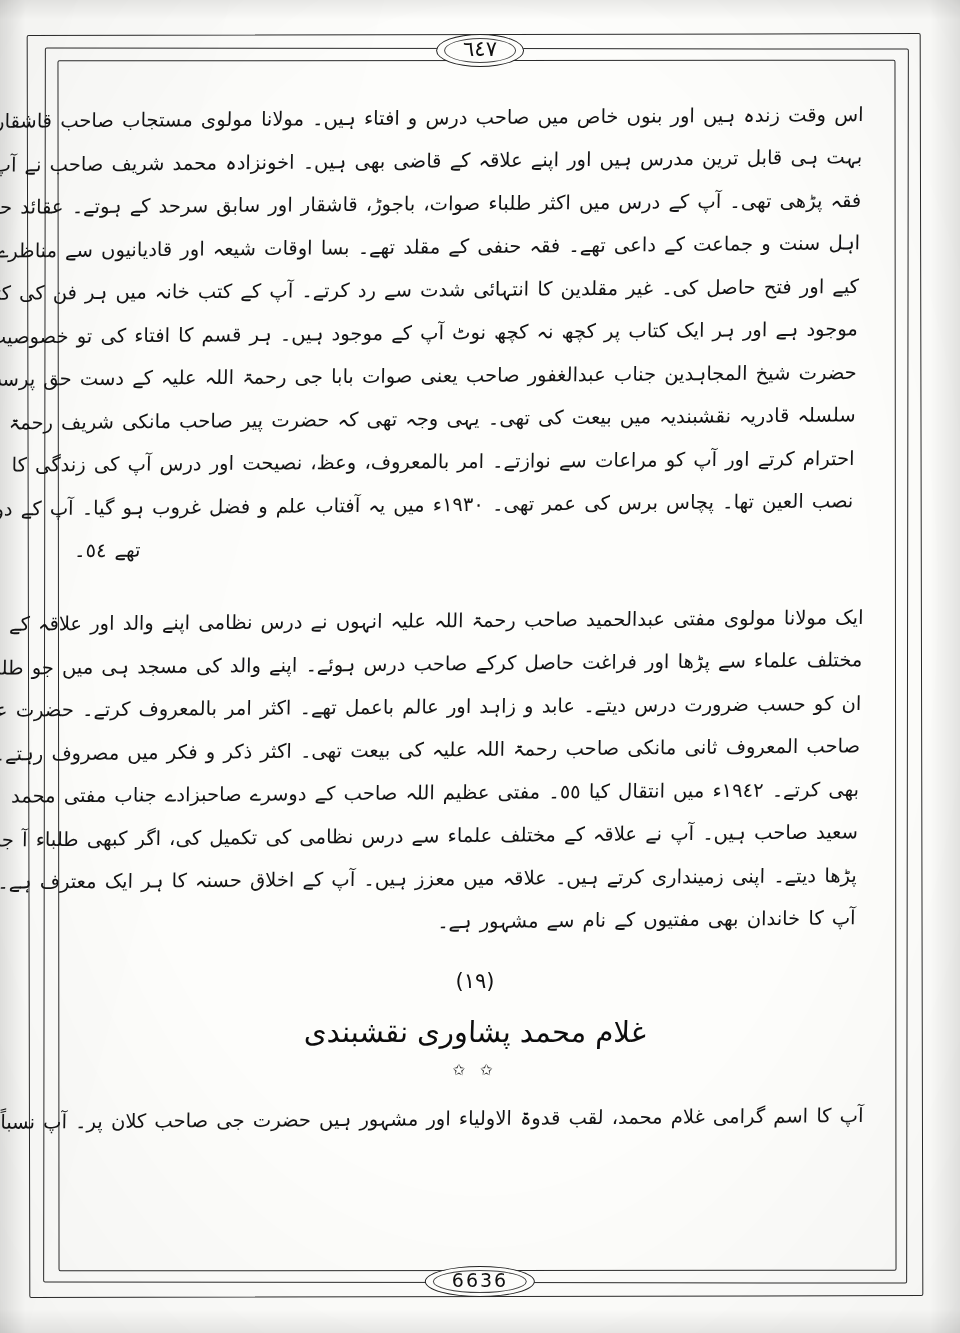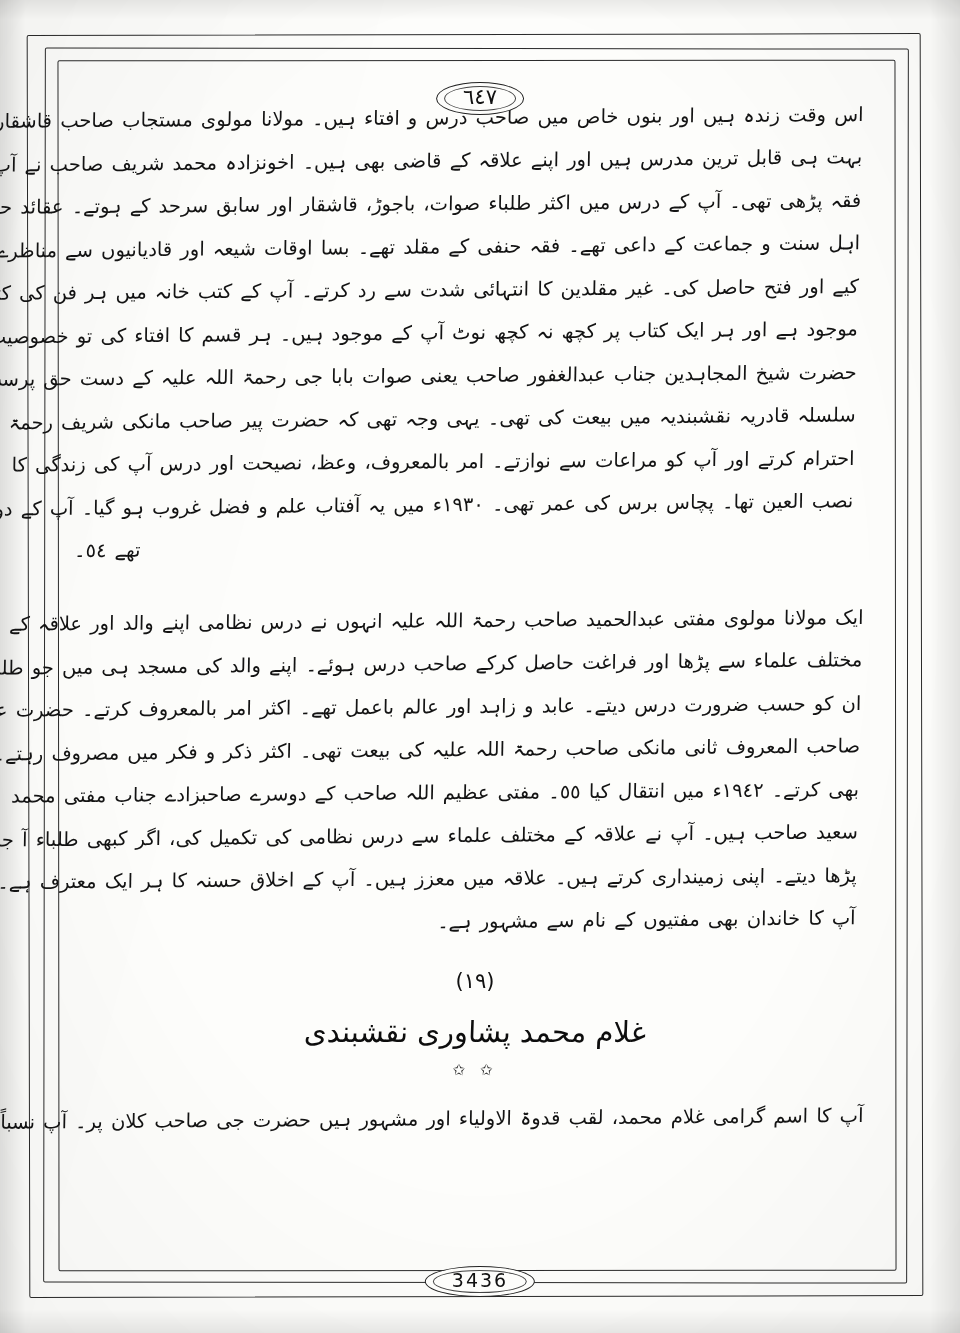--- a/index.html
+++ b/index.html
@@ -66,21 +66,21 @@
     white-space: nowrap;
     z-index: 4;
   }
   .cartouche .inner-ring {
     position: absolute;
     inset: 3px 7px;
     border: 1px solid #444;
     border-radius: 50% / 50%;
     pointer-events: none;
   }
-  #top-folio    { top: 34px; margin-right: 60px; margin-top: 48px; }
+  #top-folio    { top: 34px; margin-right: 60px; }
   #bottom-folio { bottom: 36px; margin-right: -40px; font-size: 19px; letter-spacing: 2px;}
 
   
   #content {
     position: absolute;
     left: 86px;
     right: 96px;
     top: 96px;
     bottom: 108px;
     direction: rtl;
@@ -197,21 +197,21 @@
     <div class="stars">✩ ✩</div>
 
     <div class="para tail">
       <span class="ln">آپ کا اسم گرامی غلام محمد، لقب قدوۃ الاولیاء اور مشہور ہیں حضرت جی صاحب کلان پر۔ آپ نسباً</span>
     </div>
 
   </div>
 
   <div class="cartouche" id="bottom-folio">
     <span class="inner-ring"></span>
-    <span>3436</span>
+    <span>6636</span>
   </div>
 
   <div id="edge-left"></div>
   <div id="edge-right"></div>
   <div id="edge-top"></div>
   <div id="edge-bottom"></div>
   <div id="grain"></div>
 
 </div>
 

